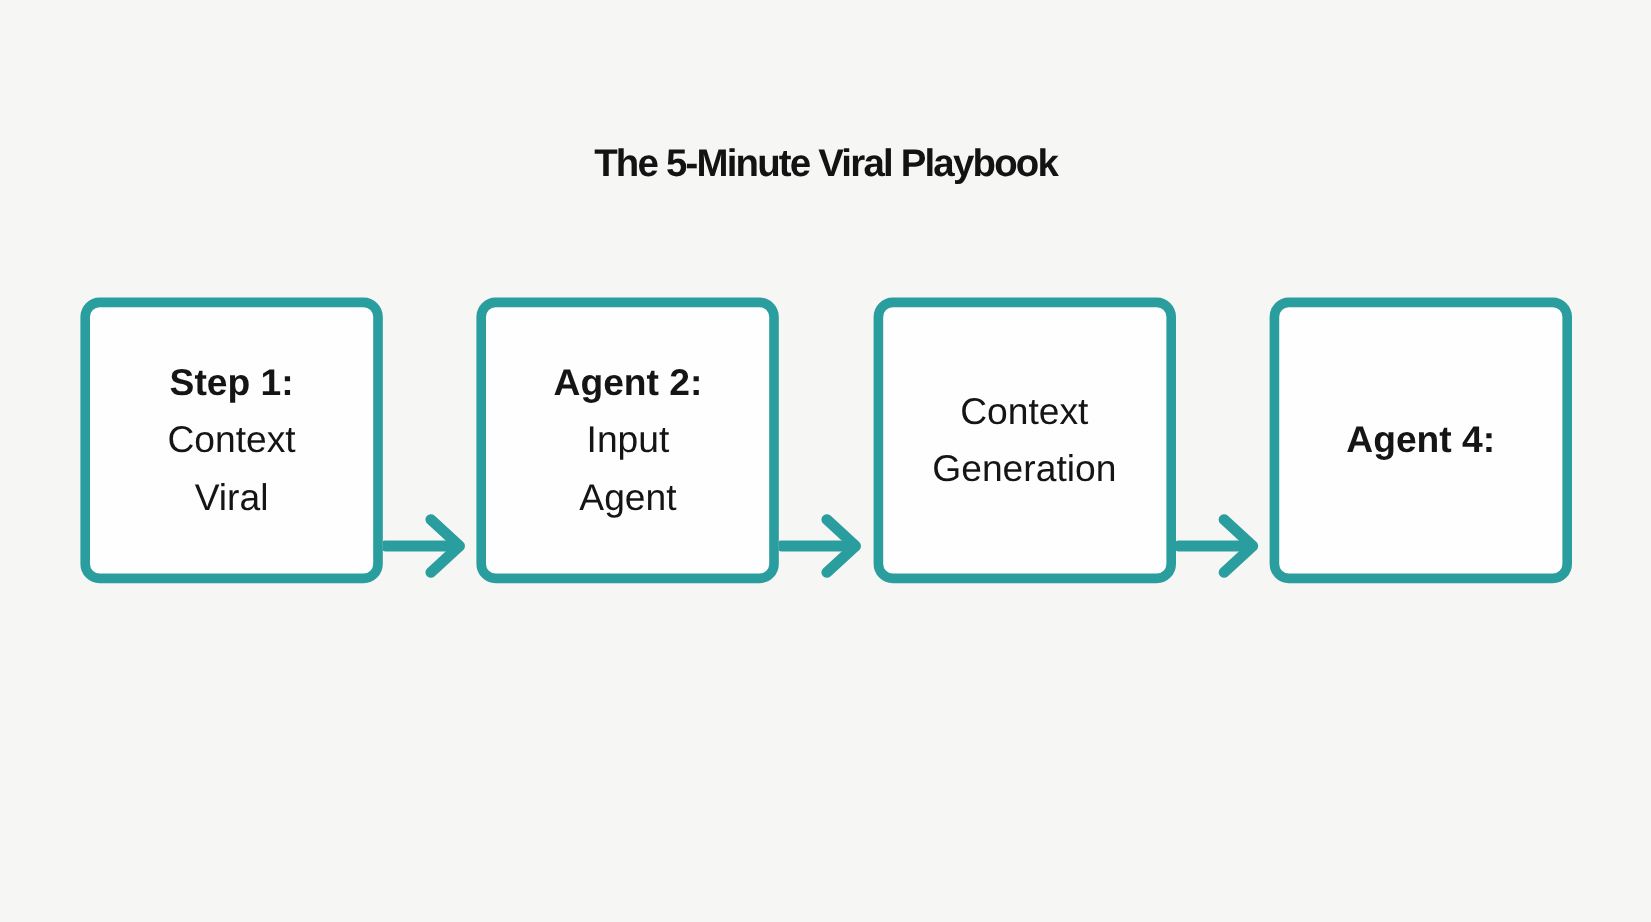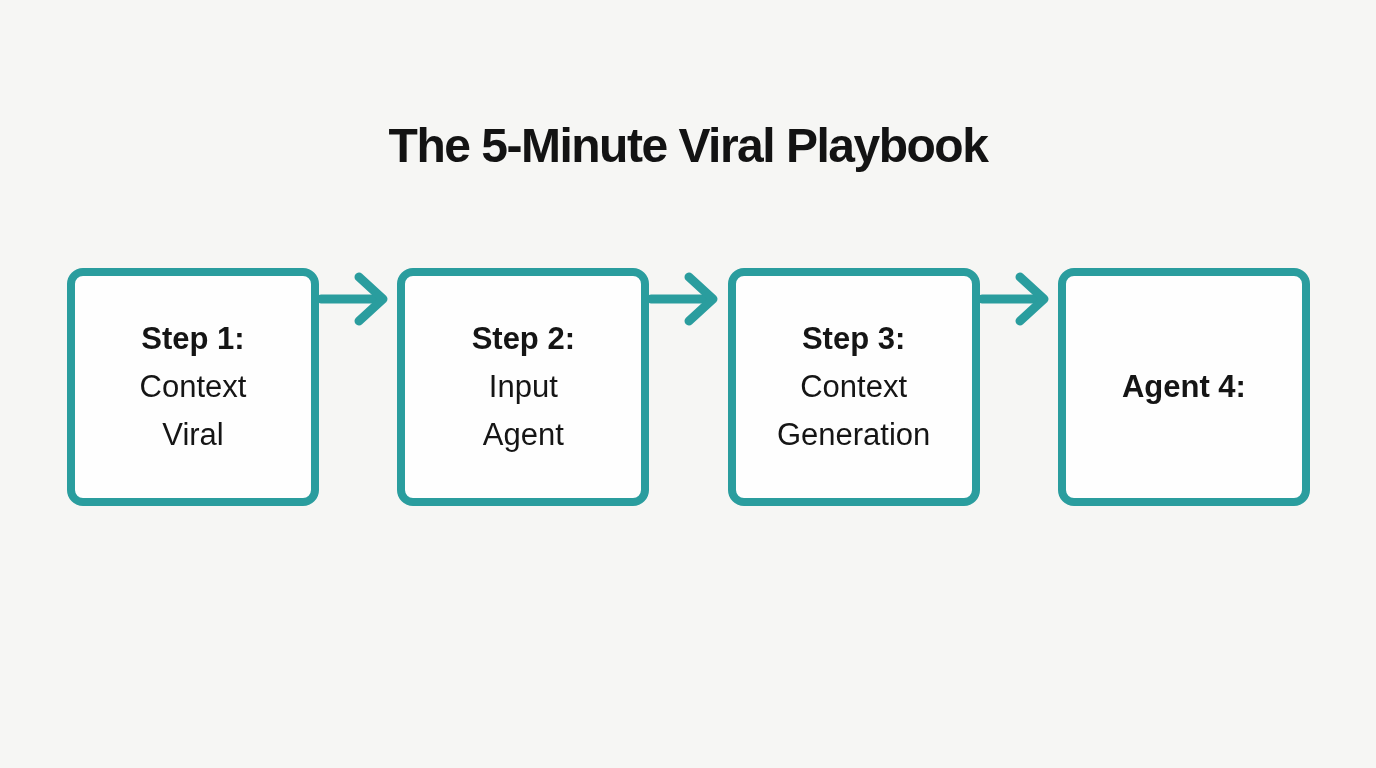--- a/index.html
+++ b/index.html
@@ -18,35 +18,35 @@
   .canvas {
     position: absolute;
     inset: 0;
   }
   .title {
     position: absolute;
     top: 118px;
     left: 0;
     width: 100%;
     text-align: center;
-    font-size: 48px;
+    font-size: 32px;
     font-weight: 700;
     letter-spacing: -1.5px;
     color: #131313;
     margin: 0;
   }
   .flow-row {
     position: absolute;
     left: 67px;
-    top: 268px;
+    top: 248px;
     width: 1243px;
     height: 238px;
     display: flex;
     justify-content: space-between;
-    align-items: flex-start;
+    align-items: flex-end;
   }
   .step-box {
     box-sizing: border-box;
     width: 252px;
     height: 238px;
     background: #fefefe;
     border: 8px solid var(--accent, #2a9d9e);
     border-radius: 16px;
     display: flex;
     flex-direction: column;
@@ -95,32 +95,31 @@
       <div class="step-name">Context
 Viral</div>
     </div>
 
     <svg class="flow-arrow" viewBox="0 0 78 62">
       <line x1="2" y1="31" x2="58" y2="31"></line>
       <polyline points="40,9 64,31 40,53"></polyline>
     </svg>
 
     <div class="step-box">
-      <div class="step-label">Step 2:</div>
+      <div class="step-label">Agent 2:</div>
       <div class="step-name">Input
 Agent</div>
     </div>
 
     <svg class="flow-arrow" viewBox="0 0 78 62">
       <line x1="2" y1="31" x2="58" y2="31"></line>
       <polyline points="40,9 64,31 40,53"></polyline>
     </svg>
 
     <div class="step-box">
-      <div class="step-label">Step 3:</div>
       <div class="step-name">Context
 Generation</div>
     </div>
 
     <svg class="flow-arrow" viewBox="0 0 78 62">
       <line x1="2" y1="31" x2="58" y2="31"></line>
       <polyline points="40,9 64,31 40,53"></polyline>
     </svg>
 
     <div class="step-box">

